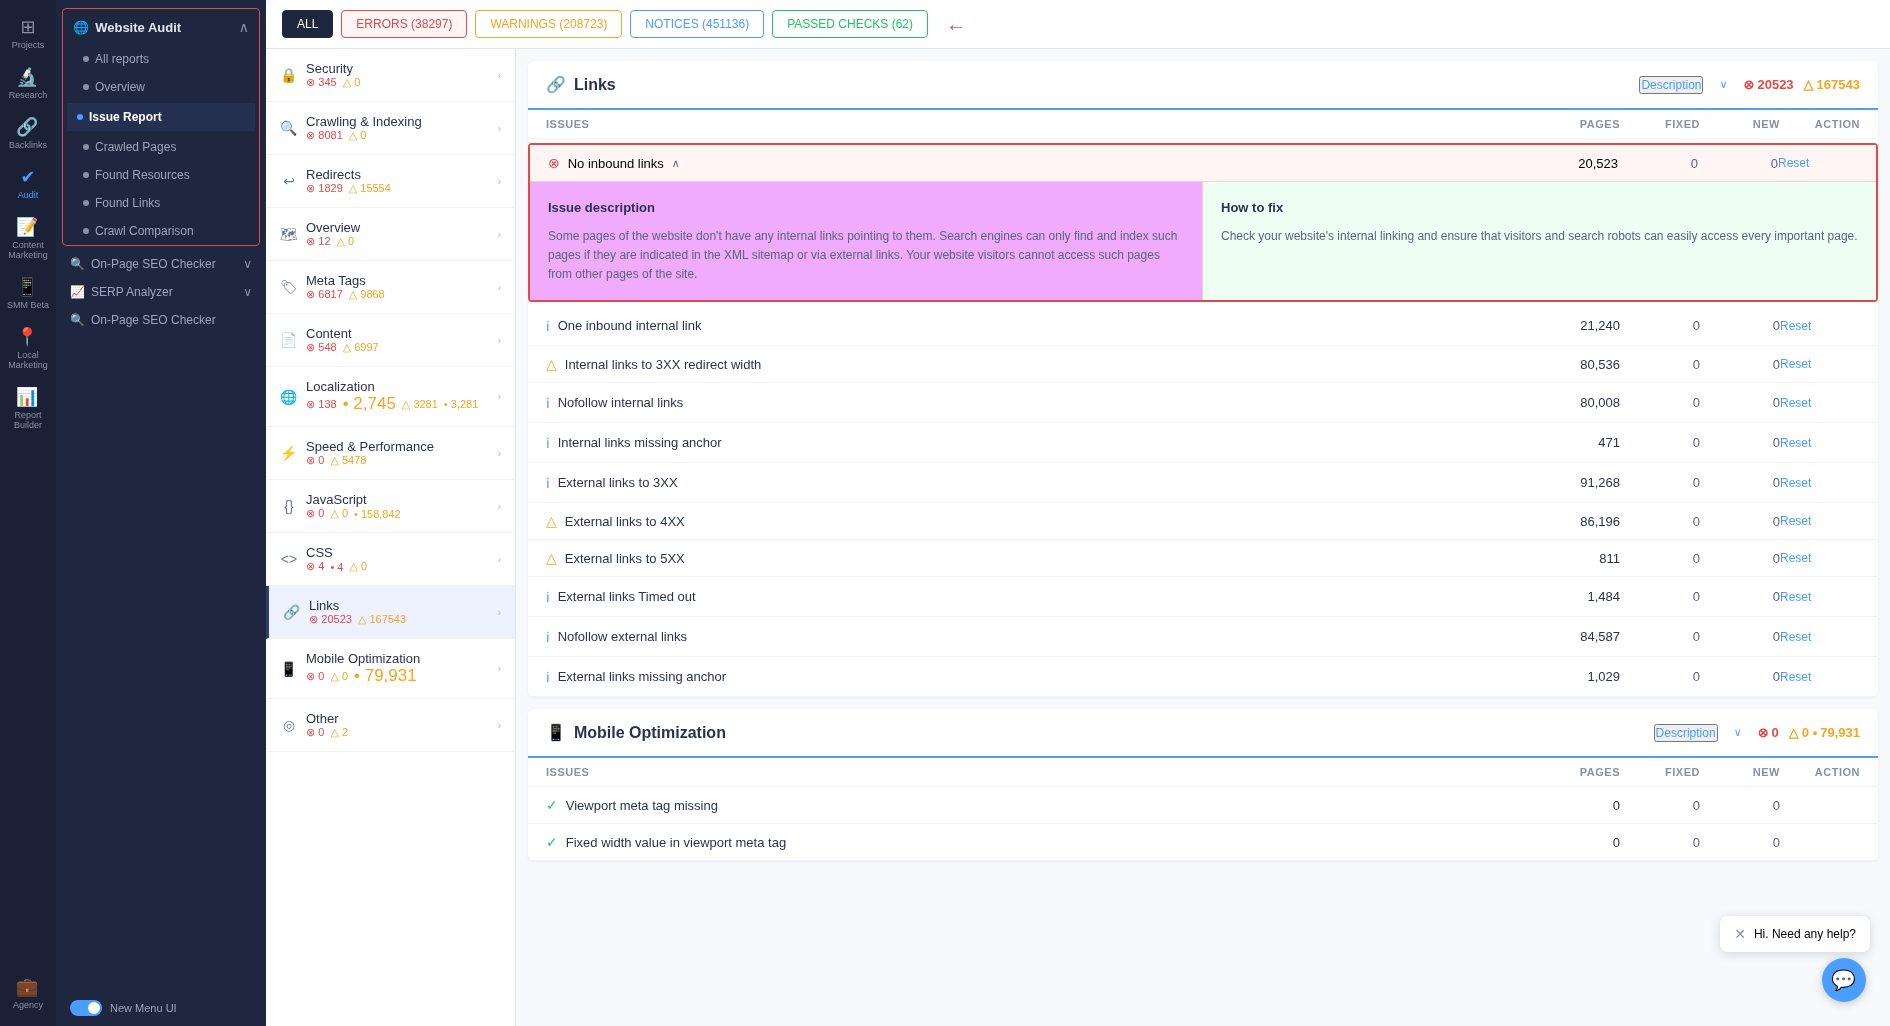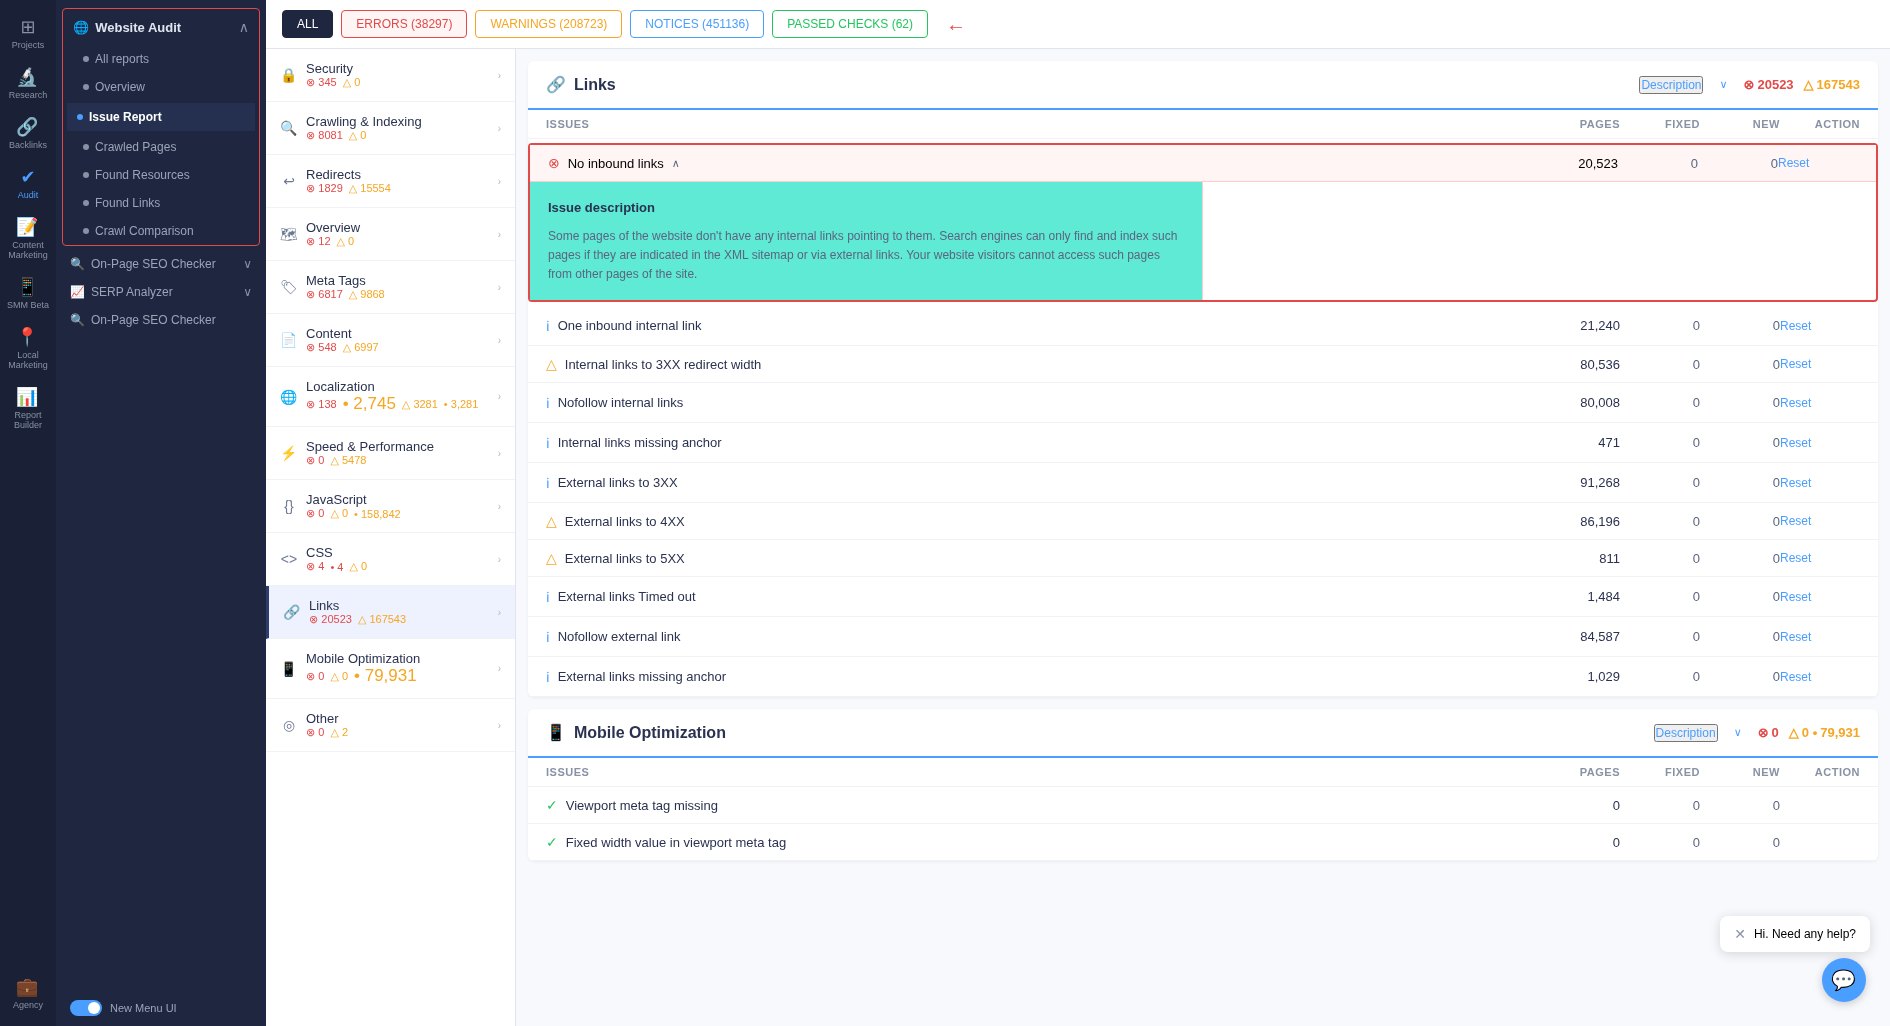--- a/index.html
+++ b/index.html
@@ -244,21 +244,21 @@
       display: grid;
       grid-template-columns: 1fr 1fr;
       border-top: 1px solid #fcc;
     }
     .issue-desc, .issue-fix {
       padding: 16px 18px;
       font-size: 12px;
       line-height: 1.6;
       color: #3a4560;
     }
-    .issue-desc { background: #5eead4; border-right: 1px solid #fcc; }
+    .issue-desc { background: #f0abfc; border-right: 1px solid #fcc; }
     .issue-fix { background: #f0fff4; }
     .issue-desc h4, .issue-fix h4 { font-size: 13px; font-weight: 700; margin-bottom: 8px; color: #2a3250; }
     .issue-desc p, .issue-fix p { font-size: 12px; color: #5a6580; }
 
     
     ::-webkit-scrollbar { width: 6px; height: 6px; }
     ::-webkit-scrollbar-track { background: #f0f2f5; }
     ::-webkit-scrollbar-thumb { background: #c0c8d8; border-radius: 3px; }
 
     
@@ -654,20 +654,24 @@
             <div class="new-val">0</div>
             <div class="reset-btn">Reset</div>
           </div>
           <div class="expanded-content">
             <div class="issue-desc">
               <h4>Issue description</h4>
               <p>Some pages of the website don't have any internal links pointing to them.
 Search engines can only find and index such pages if they are indicated in the XML sitemap or via external links.
 Your website visitors cannot access such pages from other pages of the site.</p>
             </div>
+            <div class="issue-fix">
+              <h4>How to fix</h4>
+              <p>Check your website's internal linking and ensure that visitors and search robots can easily access every important page.</p>
+            </div>
           </div>
         </div>
 
         <div class="issue-row">
           <div class="issue-name">
               <span class="issue-icon-info">ℹ</span>
               <span>One inbound internal link</span>
             </div>
           <div class="pages-val">21,240</div>
           <div class="fixed-val">0</div>
@@ -740,21 +744,21 @@
               <span>External links Timed out</span>
             </div>
           <div class="pages-val">1,484</div>
           <div class="fixed-val">0</div>
           <div class="new-val">0</div>
           <div class="reset-btn">Reset</div>
         </div>
         <div class="issue-row">
           <div class="issue-name">
               <span class="issue-icon-info">ℹ</span>
-              <span>Nofollow external link</span>
+              <span>Nofollow external links</span>
             </div>
           <div class="pages-val">84,587</div>
           <div class="fixed-val">0</div>
           <div class="new-val">0</div>
           <div class="reset-btn">Reset</div>
         </div>
         <div class="issue-row">
           <div class="issue-name">
               <span class="issue-icon-info">ℹ</span>
               <span>External links missing anchor</span>

